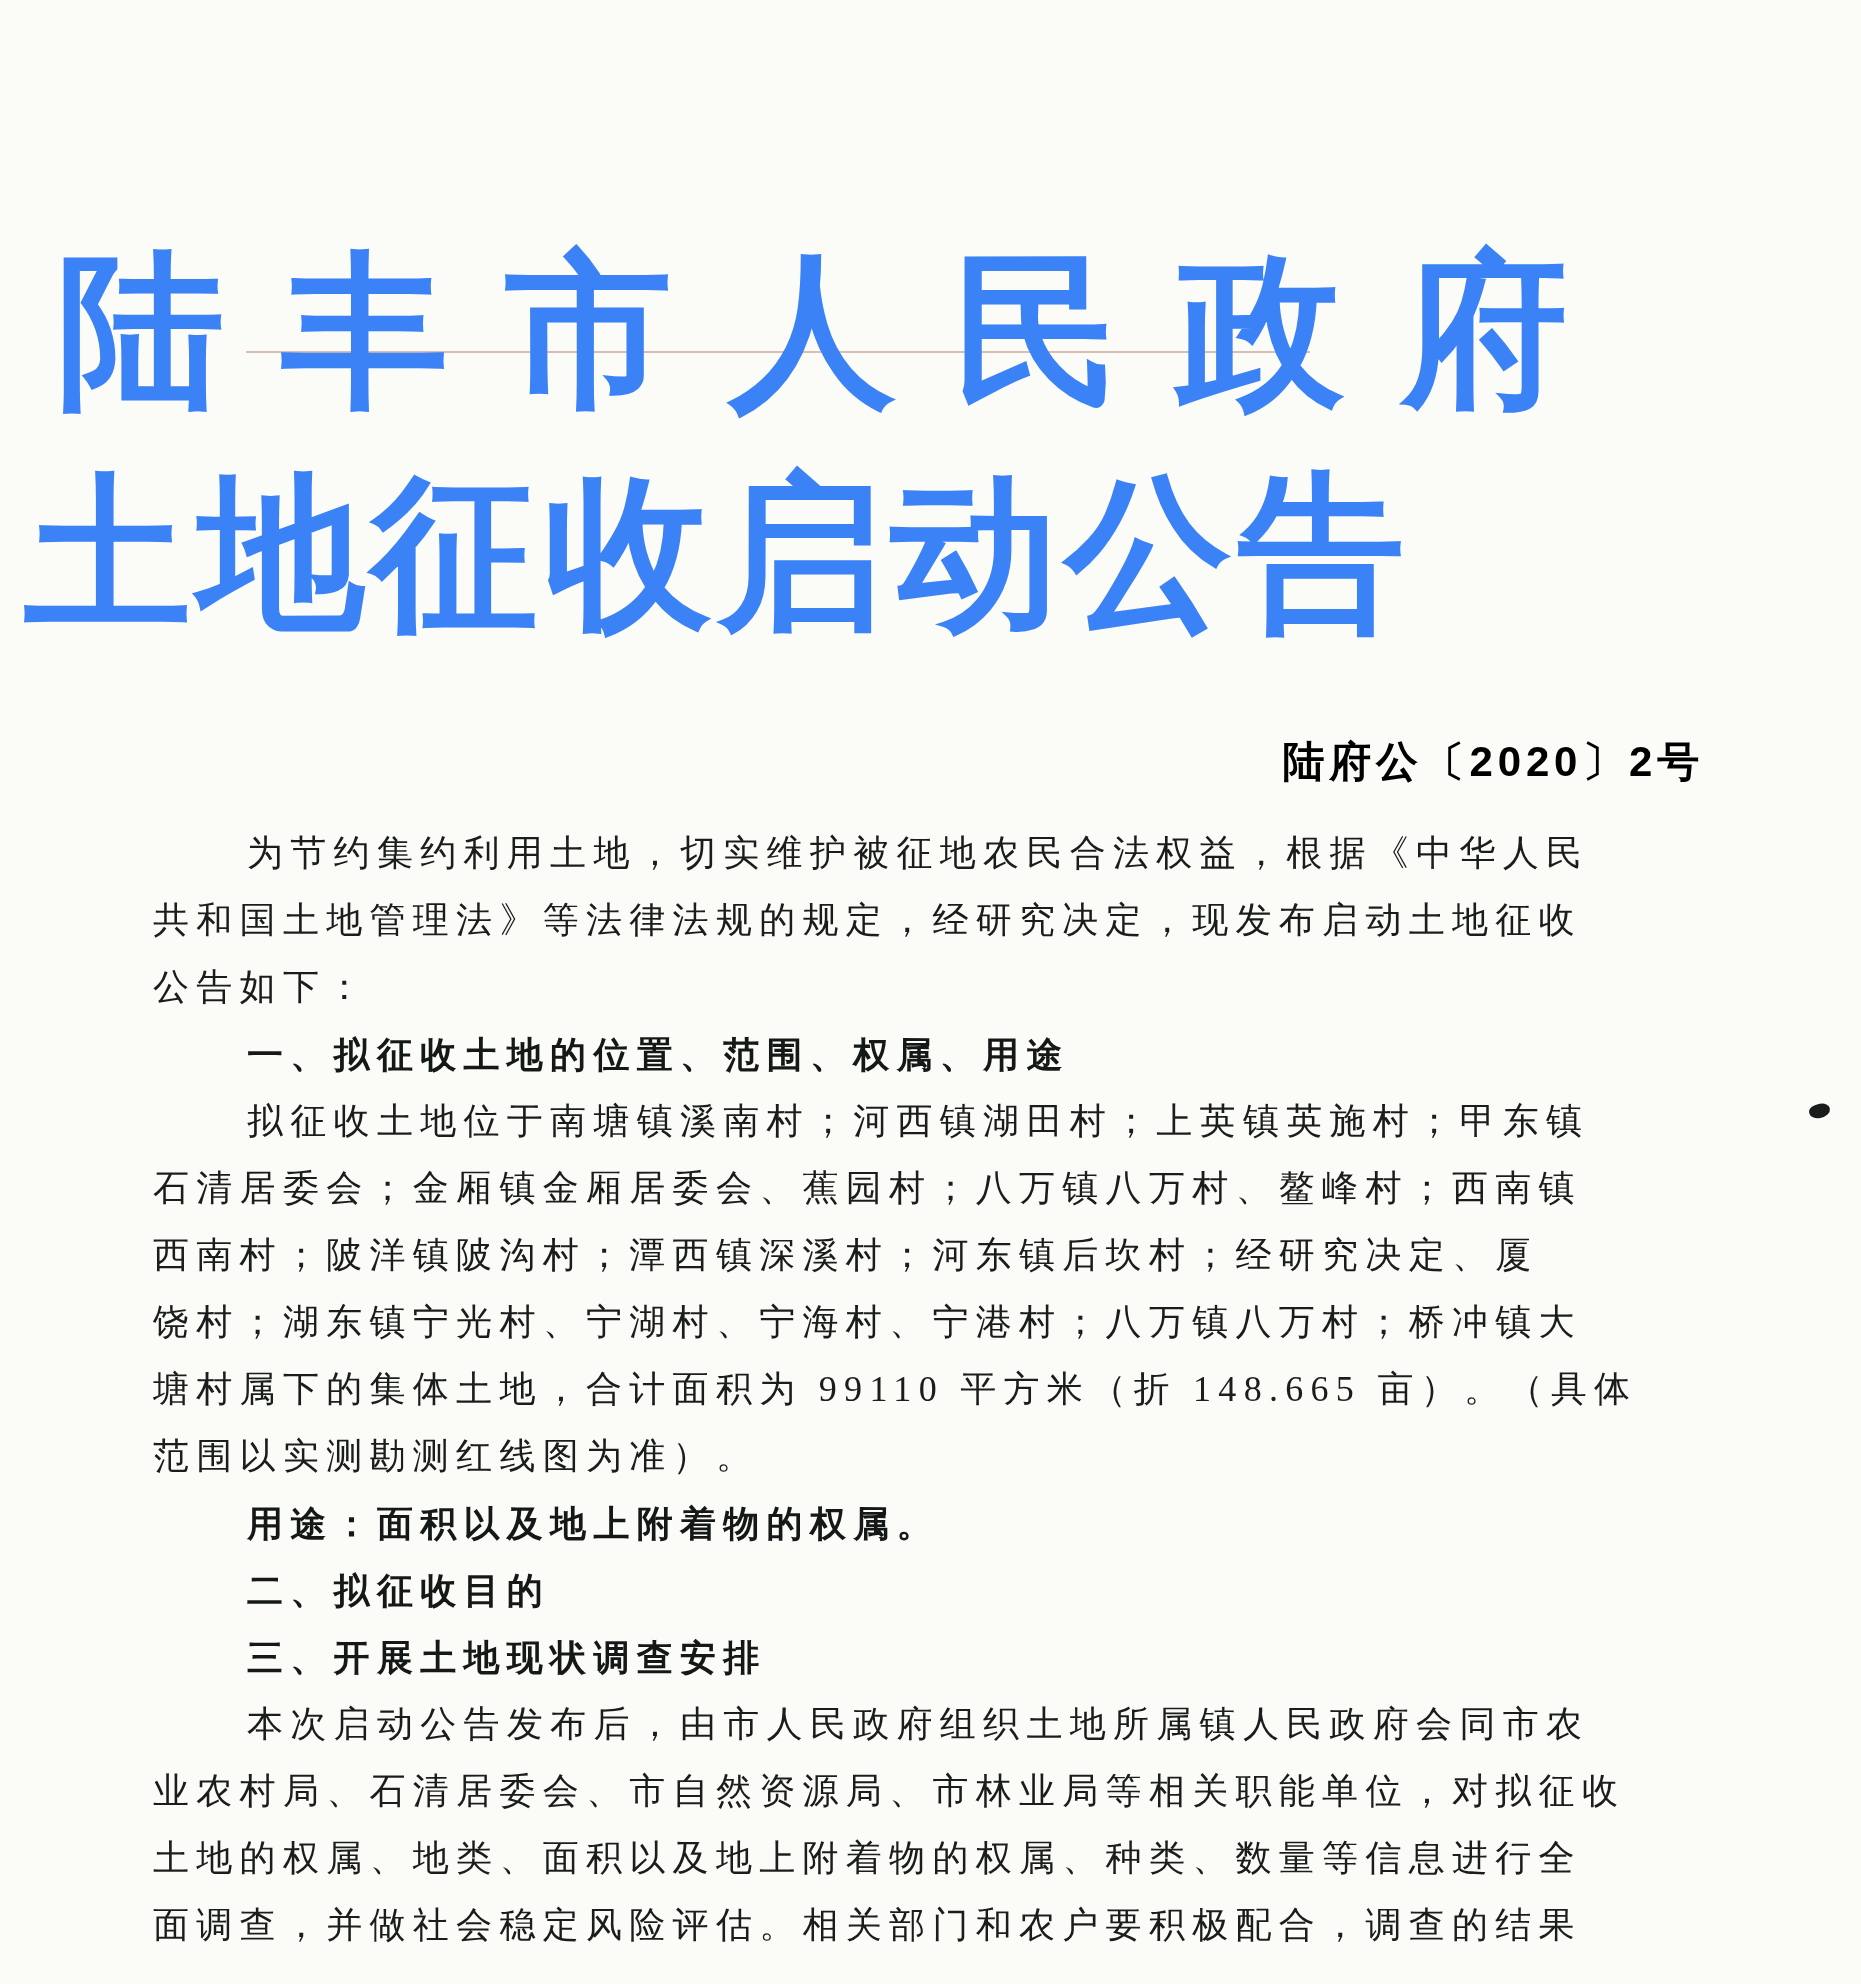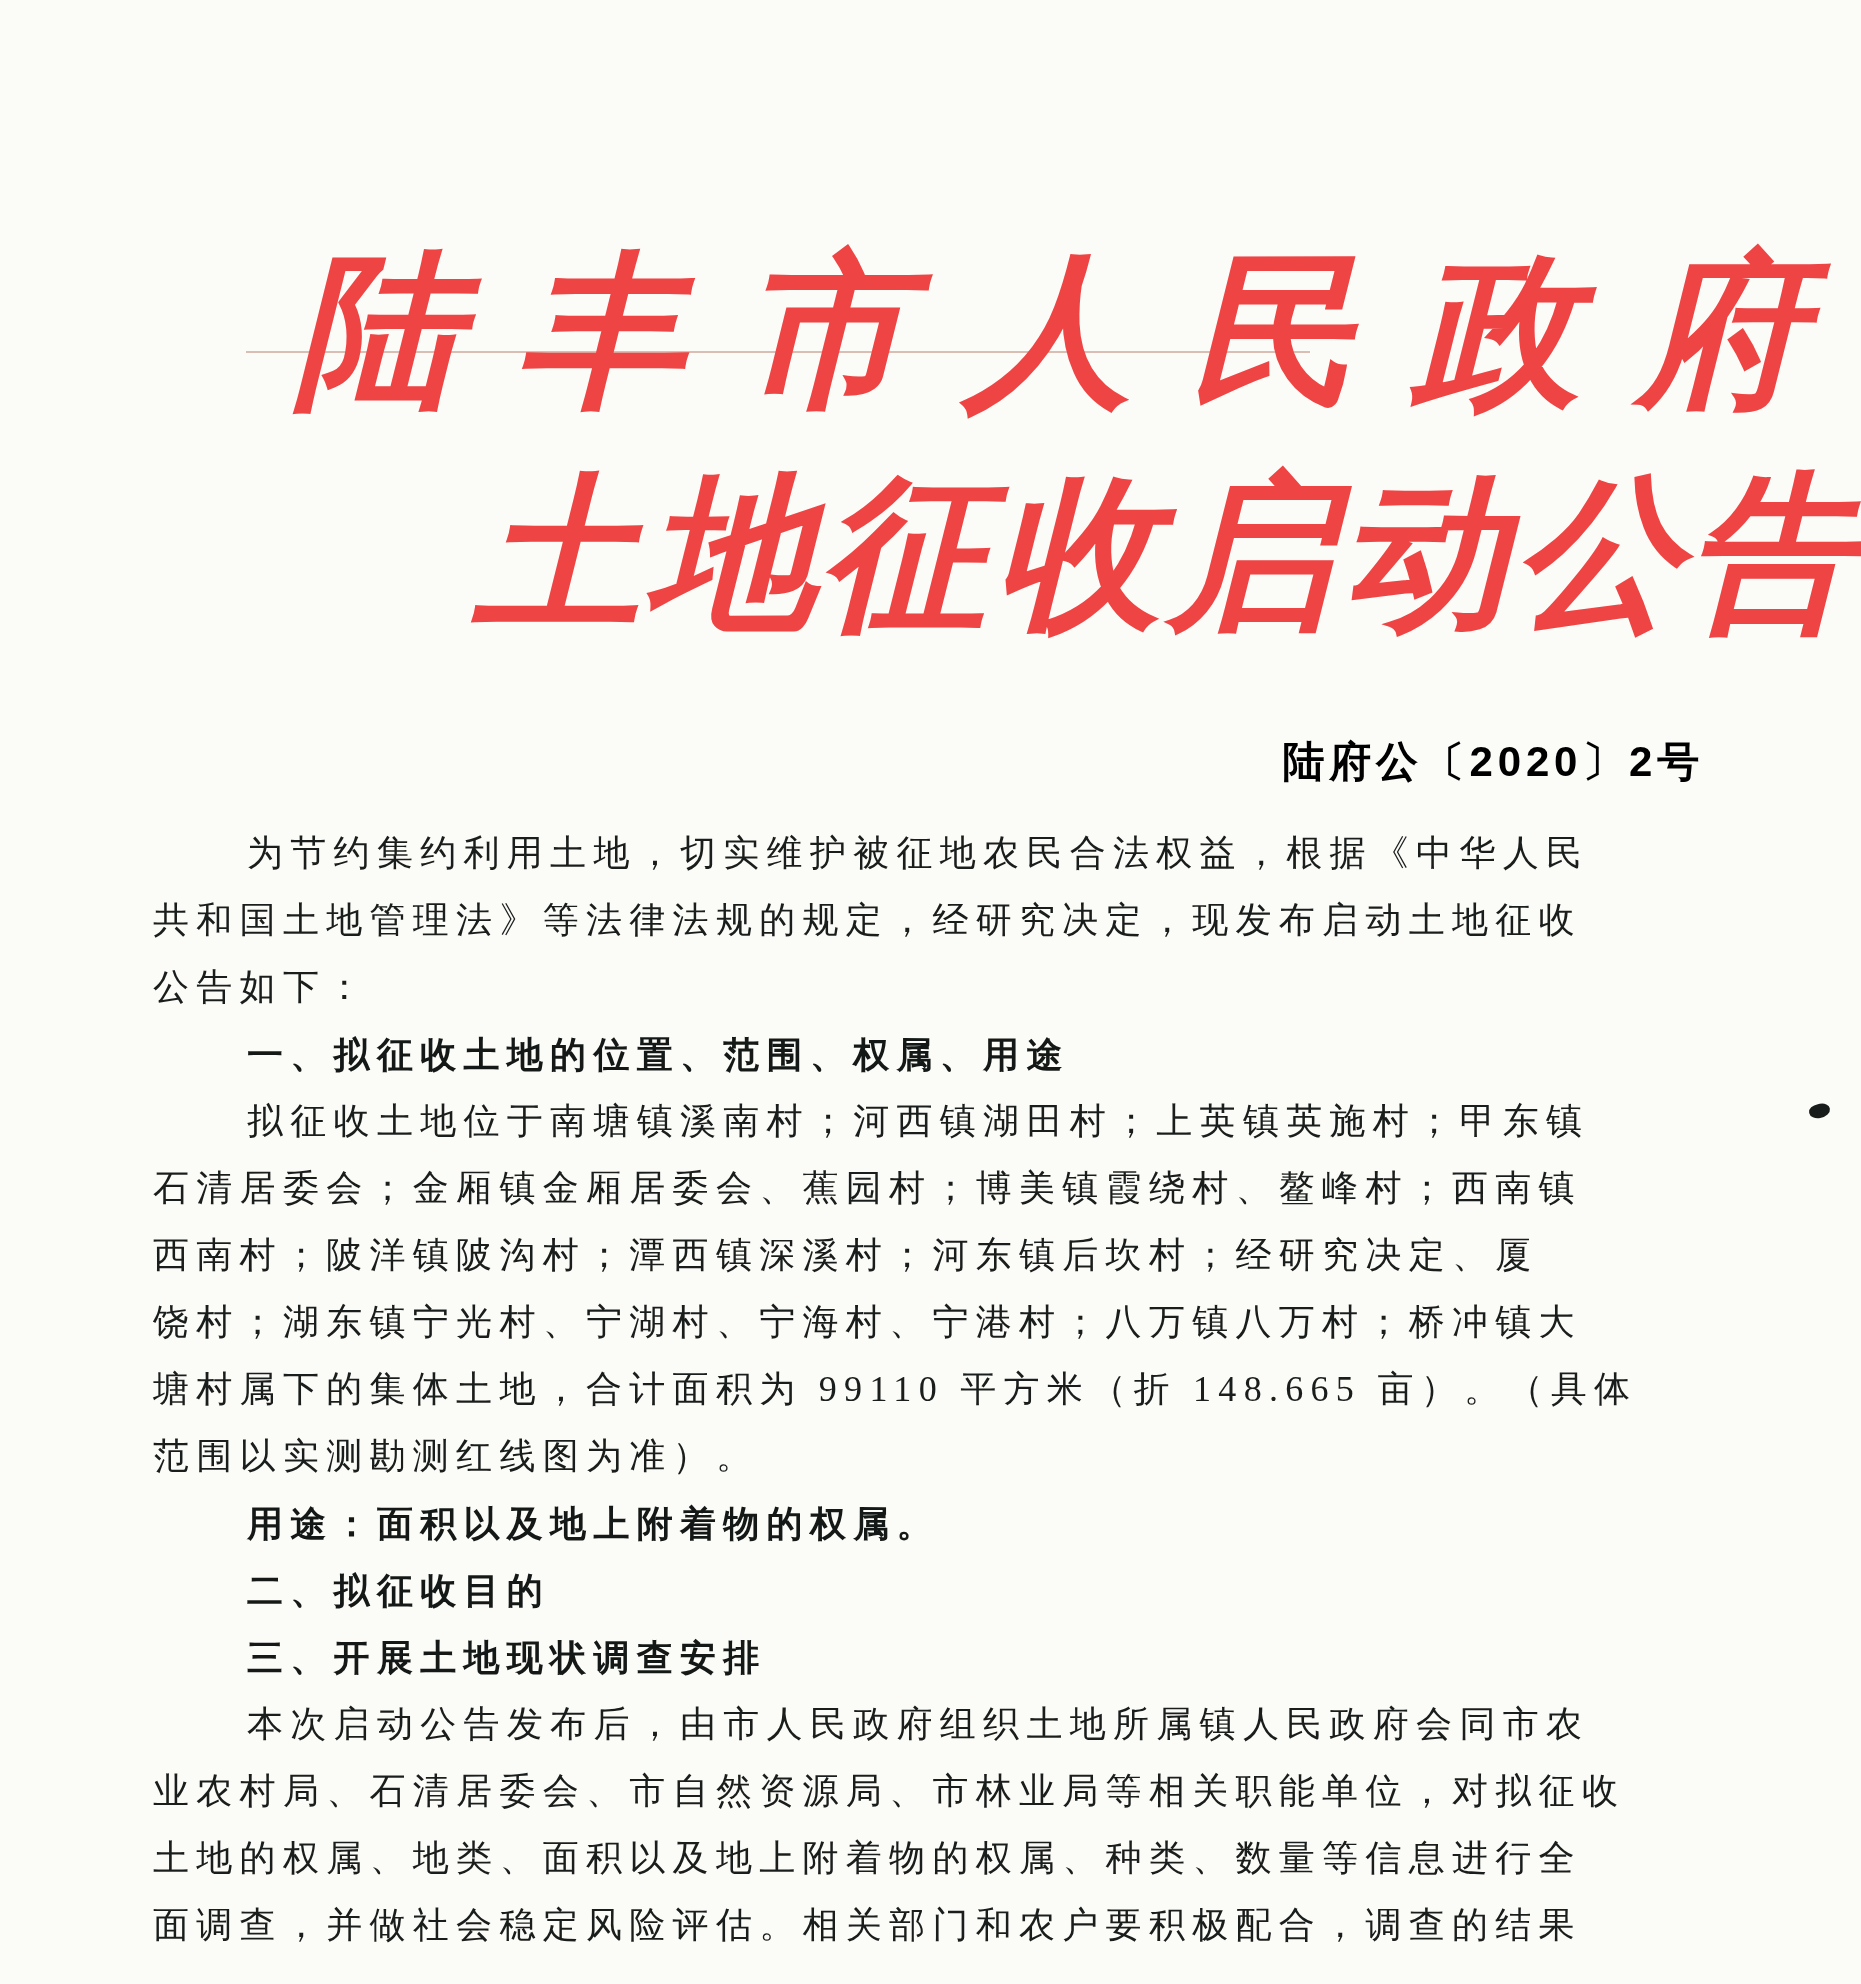--- a/index.html
+++ b/index.html
@@ -3,25 +3,24 @@
 <meta charset="utf-8">
 <style>
   html,body{margin:0;padding:0;}
   body{
     width:1861px;height:2759px;position:relative;overflow:hidden;
     background:#fbfbf8;
     font-family:"Liberation Serif","DejaVu Serif",serif;
   }
   .page{position:absolute;inset:0;}
   .title-line{
-    position:absolute;left:0;width:100%;text-align:right;
+    position:absolute;left:0;width:100%;text-align:left;
     font-family:"Liberation Serif","DejaVu Serif",serif;
-    font-weight:700;color:#ef4444;font-size:167px;line-height:1.08;
+    font-weight:700;color:#3b82f6;font-size:167px;line-height:1.08;
     white-space:nowrap;
-    font-style:italic;
   }
   .title-1{top:243px;letter-spacing:57px;padding-left:57px;box-sizing:border-box;}
   .title-2{top:465px;letter-spacing:6.4px;padding-left:24px;box-sizing:border-box;}
   .doc-number{
     position:absolute;top:734px;right:157px;
     font-family:"Liberation Sans","DejaVu Sans",sans-serif;
     font-weight:700;font-size:42px;letter-spacing:4.8px;color:#000000;
     white-space:nowrap;
   }
   .content{position:absolute;left:153px;top:820px;width:1558px;}
@@ -57,21 +56,21 @@
   <div class="doc-number">陆府公〔2020〕2号</div>
 
   <div class="ink-blot"></div>
 
   <div class="content">
     <div class="ln ind">为节约集约利用土地，切实维护被征地农民合法权益，根据《中华人民</div>
     <div class="ln">共和国土地管理法》等法律法规的规定，经研究决定，现发布启动土地征收</div>
     <div class="ln">公告如下：</div>
     <div class="ln hd ind">一、拟征收土地的位置、范围、权属、用途</div>
     <div class="ln ind">拟征收土地位于南塘镇溪南村；河西镇湖田村；上英镇英施村；甲东镇</div>
-    <div class="ln">石清居委会；金厢镇金厢居委会、蕉园村；博美镇霞绕村、鳌峰村；西南镇</div>
+    <div class="ln">石清居委会；金厢镇金厢居委会、蕉园村；八万镇八万村、鳌峰村；西南镇</div>
     <div class="ln">西南村；陂洋镇陂沟村；潭西镇深溪村；河东镇后坎村；经研究决定、厦</div>
     <div class="ln">饶村；湖东镇宁光村、宁湖村、宁海村、宁港村；八万镇八万村；桥冲镇大</div>
     <div class="ln">塘村属下的集体土地，合计面积为 99110 平方米（折 148.665 亩）。（具体</div>
     <div class="ln">范围以实测勘测红线图为准）。</div>
     <div class="ln hd ind">用途：面积以及地上附着物的权属。</div>
     <div class="ln hd ind">二、拟征收目的</div>
     <div class="ln hd ind">三、开展土地现状调查安排</div>
     <div class="ln ind">本次启动公告发布后，由市人民政府组织土地所属镇人民政府会同市农</div>
     <div class="ln">业农村局、石清居委会、市自然资源局、市林业局等相关职能单位，对拟征收</div>
     <div class="ln">土地的权属、地类、面积以及地上附着物的权属、种类、数量等信息进行全</div>

